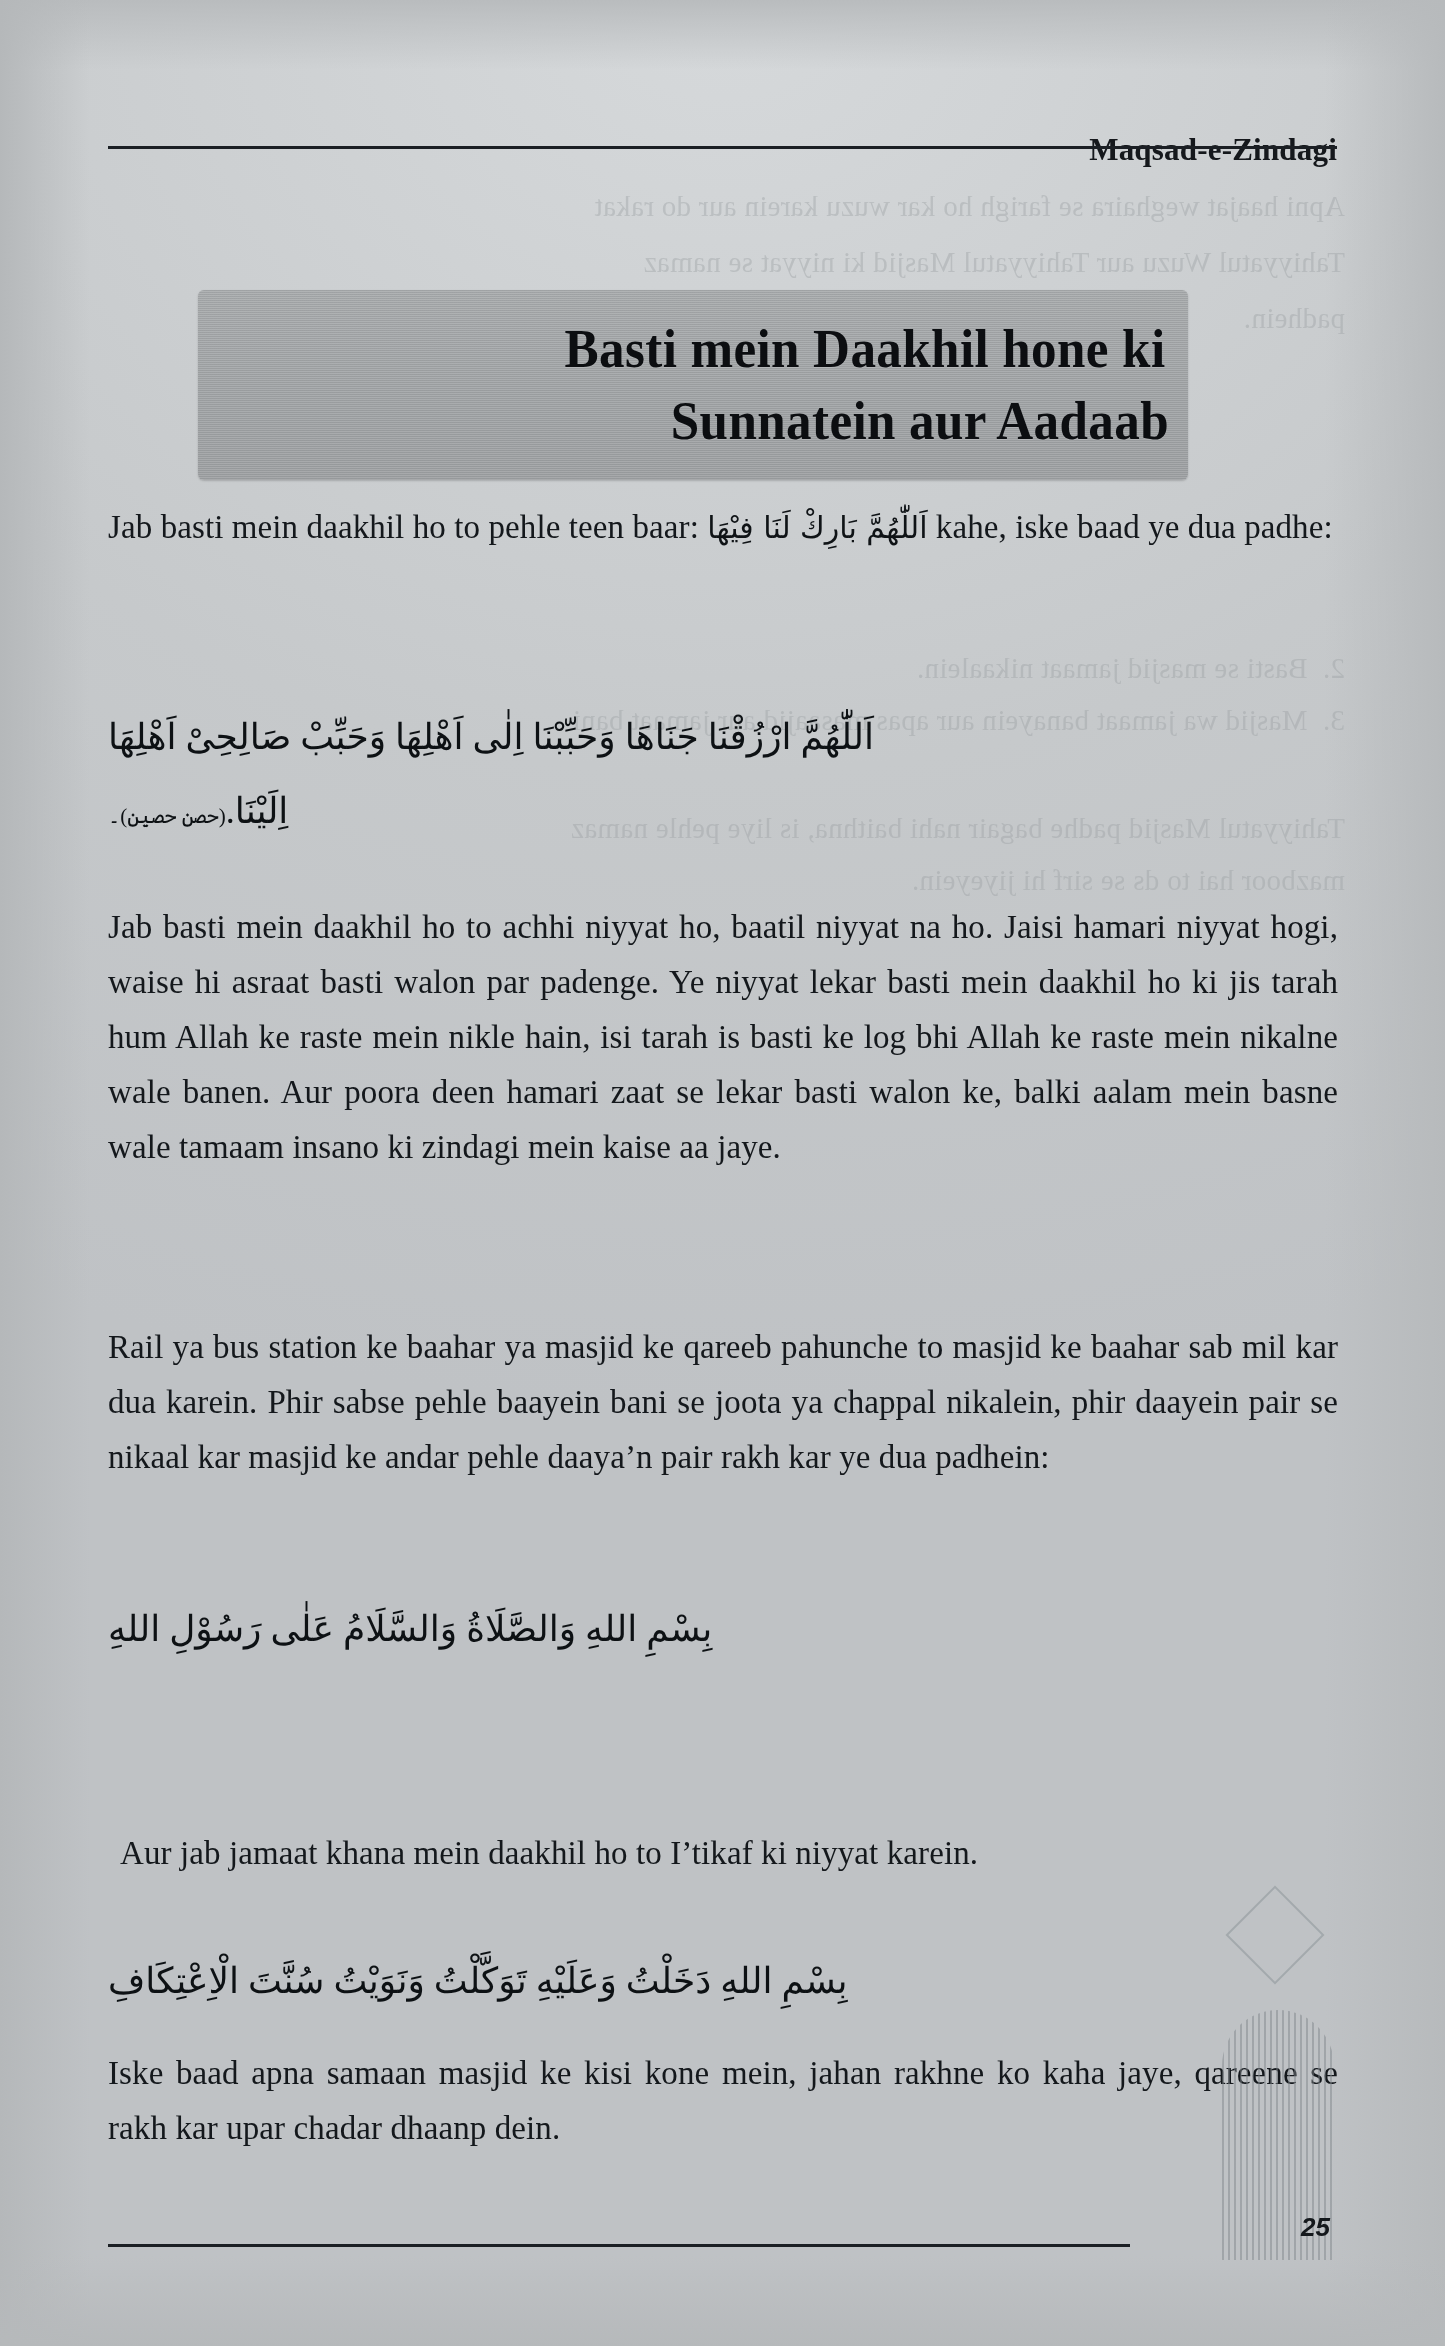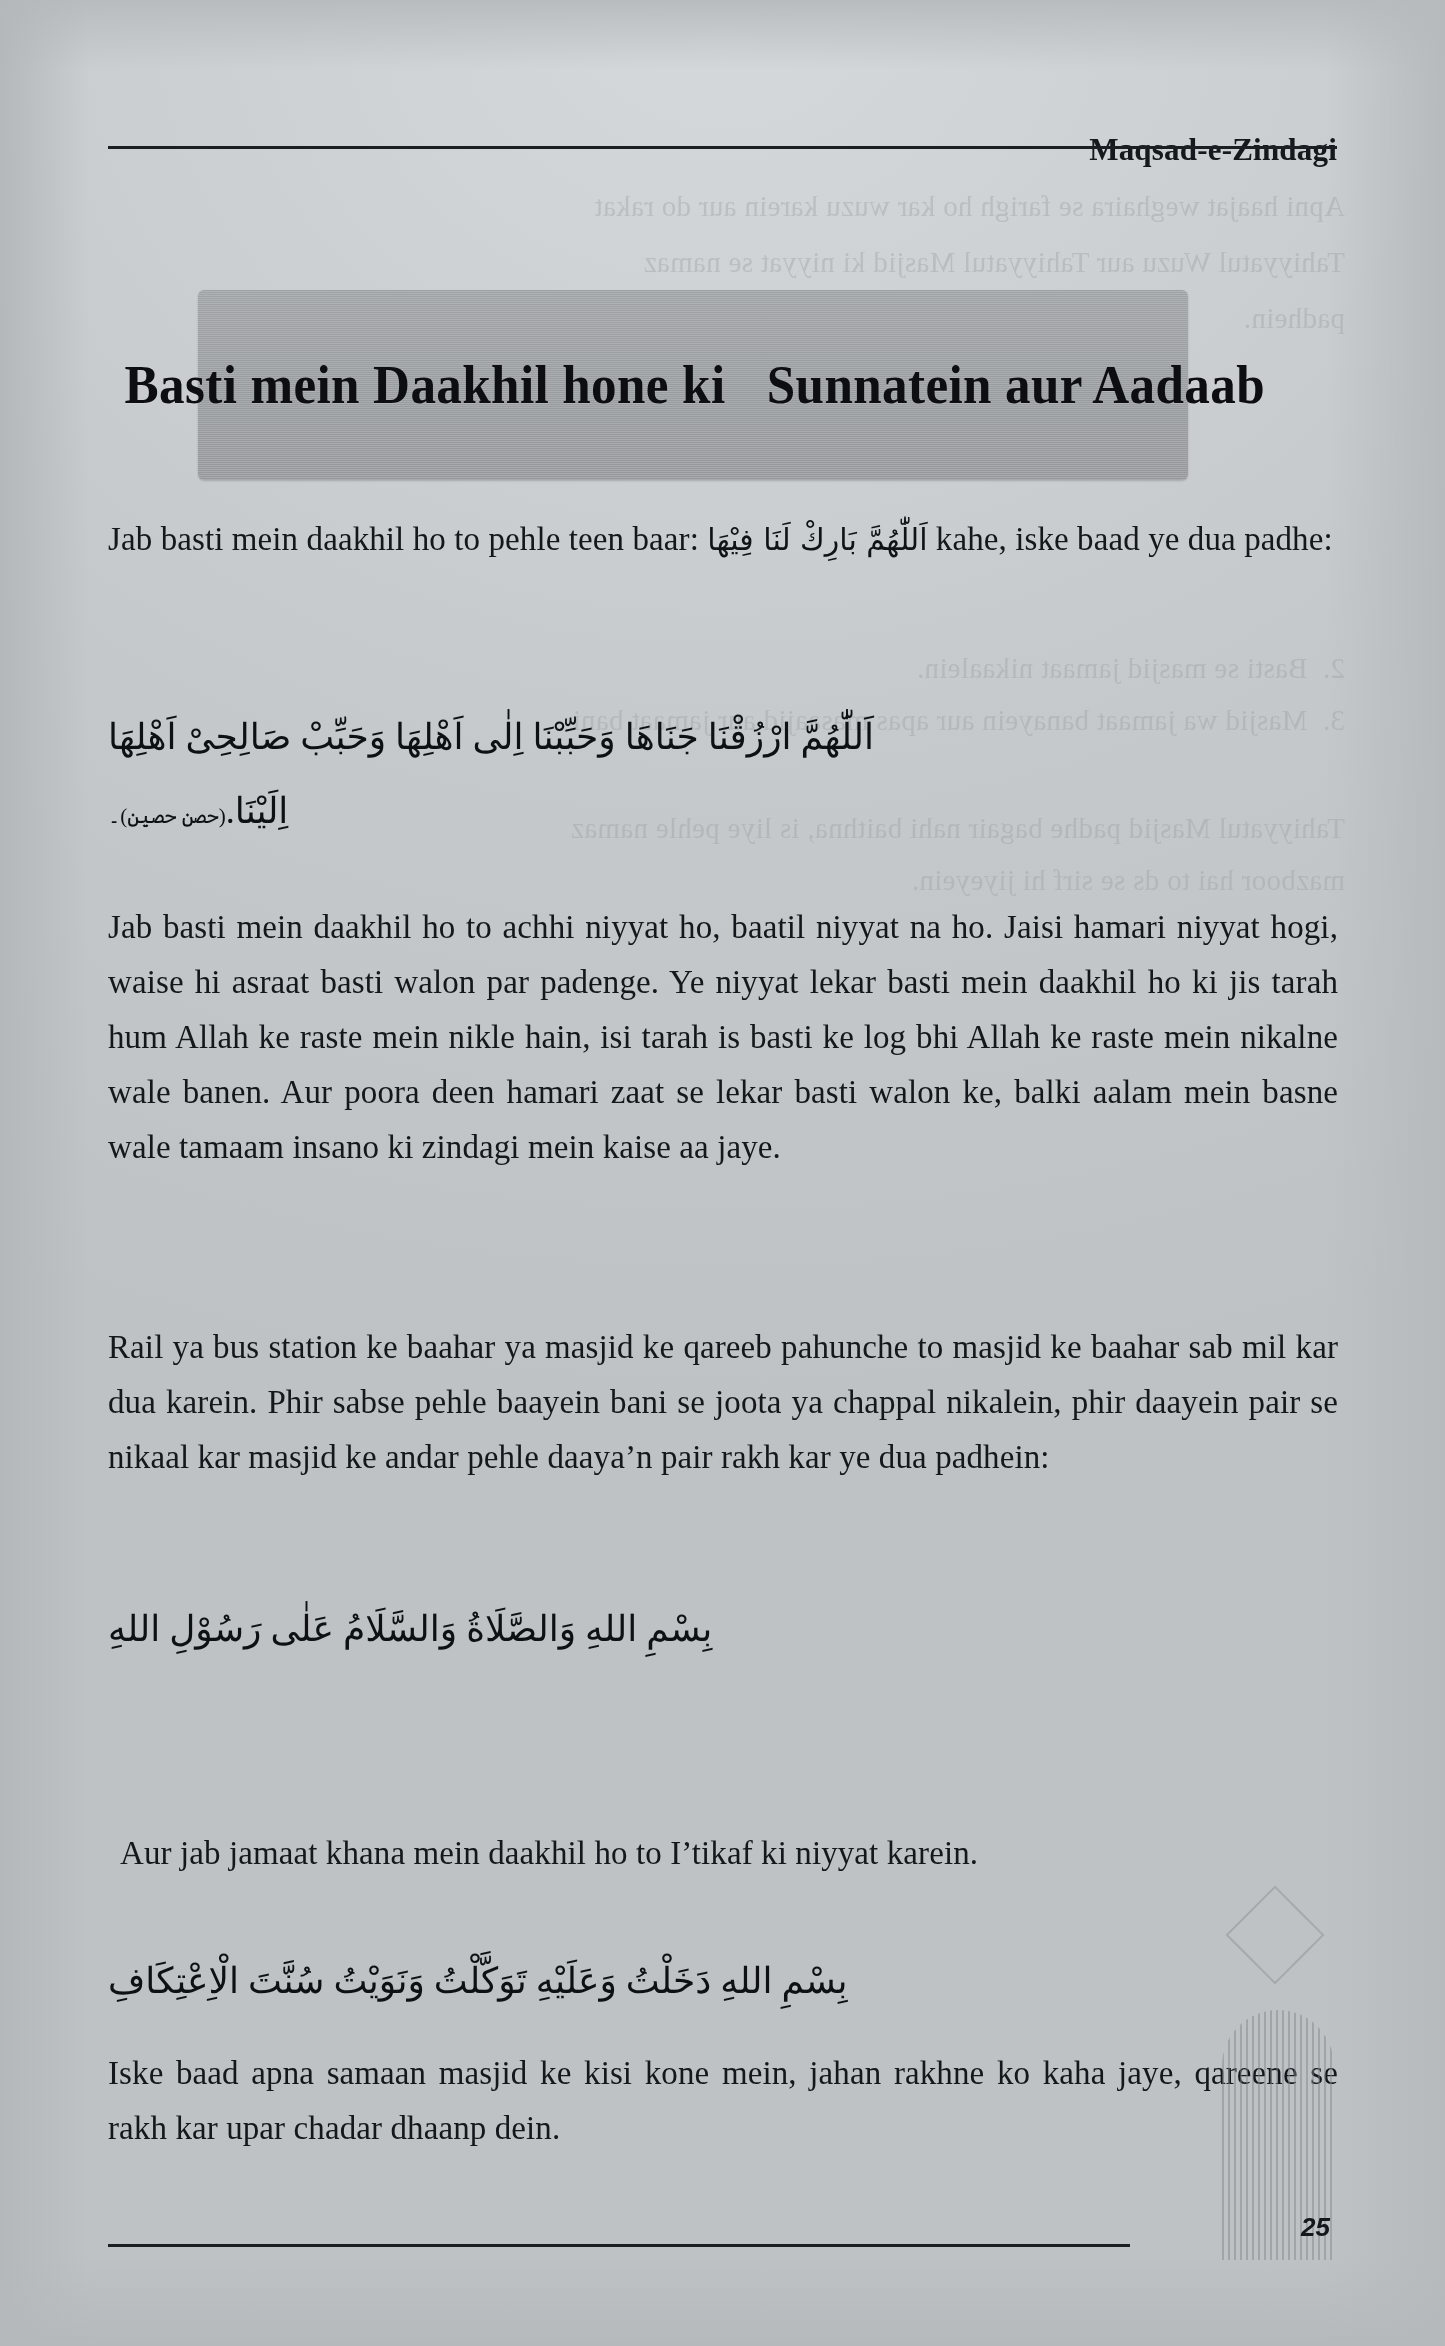--- a/index.html
+++ b/index.html
@@ -100,21 +100,22 @@
     position: absolute;
     left: 198px;
     top: 290px;
     width: 990px;
     height: 190px;
     background:
       repeating-linear-gradient(0deg, rgba(255,255,255,.09) 0px, rgba(255,255,255,.09) 1px, rgba(0,0,0,.05) 1px, rgba(0,0,0,.05) 2px),
       linear-gradient(180deg, #a8abad 0%, #a2a5a7 50%, #9ea1a3 100%);
     border-radius: 6px;
     display: flex;
-    align-items: center;
+    flex-direction: column;
+    align-items: flex-end;
     justify-content: center;
     box-shadow: 0 1px 2px rgba(0,0,0,.18);
   }
   .title-line {
     font-family: "Liberation Serif", serif;
     font-weight: bold;
     font-size: 55px;
     line-height: 72px;
     color: #0c0e11;
     letter-spacing: .4px;
@@ -220,21 +221,21 @@
   <div class="header">
     <div class="header-title">Maqsad-e-Zindagi</div>
   </div>
   <div class="rule rule-top"></div>
 
   <div class="title-banner">
     <div class="title-line">Basti mein Daakhil hone ki</div>
     <div class="title-line">Sunnatein aur Aadaab</div>
   </div>
 
-  <div class="col" style="top:512px">
+  <div class="col" style="top:500px">
     <p class="body nojustify"><span>Jab basti mein daakhil ho to pehle teen baar:</span> <span class="ar-inline">اَللّٰهُمَّ بَارِكْ لَنَا فِيْهَا</span> <span>kahe, iske baad ye dua padhe:</span></p>
   </div>
 
   <div class="col" style="top:700px">
     <div class="dua">اَللّٰهُمَّ ارْزُقْنَا جَنَاهَا وَحَبِّبْنَا اِلٰى اَهْلِهَا وَحَبِّبْ صَالِحِىْ اَهْلِهَا</div>
     <div class="dua"><span>اِلَيْنَا.</span><span class="src">(حصن حصين)۔</span></div>
   </div>
 
   <div class="col" style="top:900px">
     <p class="body">Jab basti mein daakhil ho to achhi niyyat ho, baatil niyyat na ho. Jaisi hamari niyyat hogi, waise hi asraat basti walon par padenge. Ye niyyat lekar basti mein daakhil ho ki jis tarah hum Allah ke raste mein nikle hain, isi tarah is basti ke log bhi Allah ke raste mein nikalne wale banen. Aur poora deen hamari zaat se lekar basti walon ke, balki aalam mein basne wale tamaam insano ki zindagi mein kaise aa jaye.</p>

